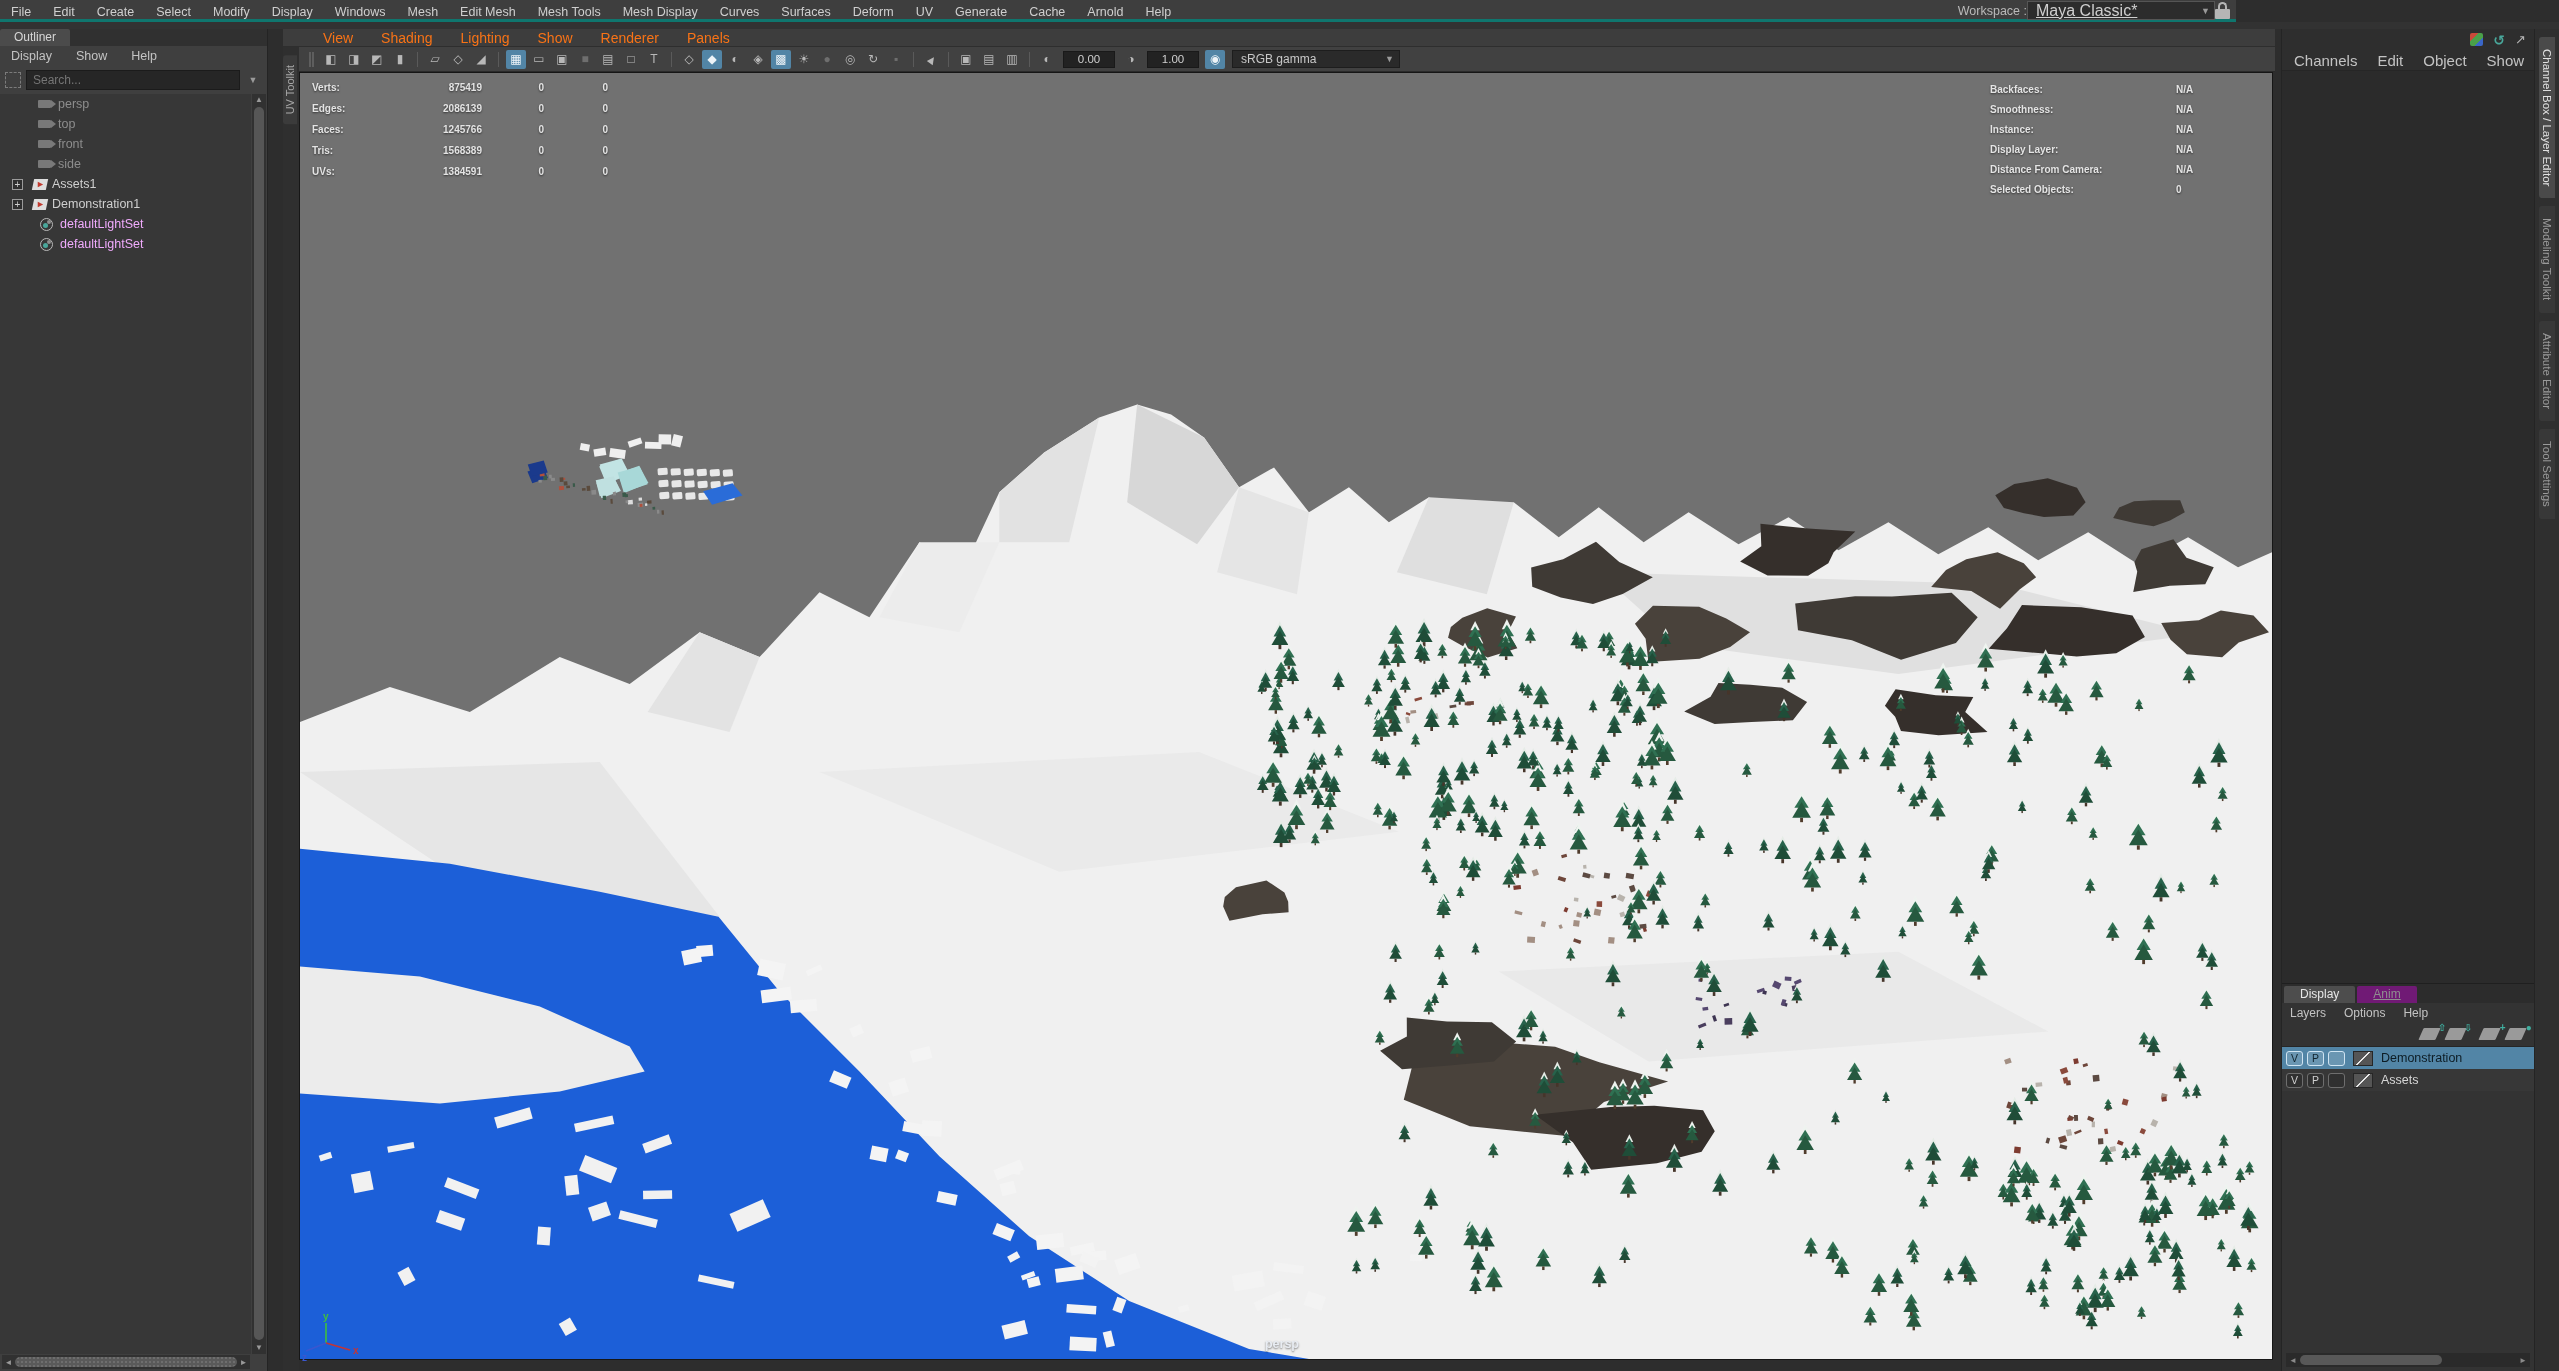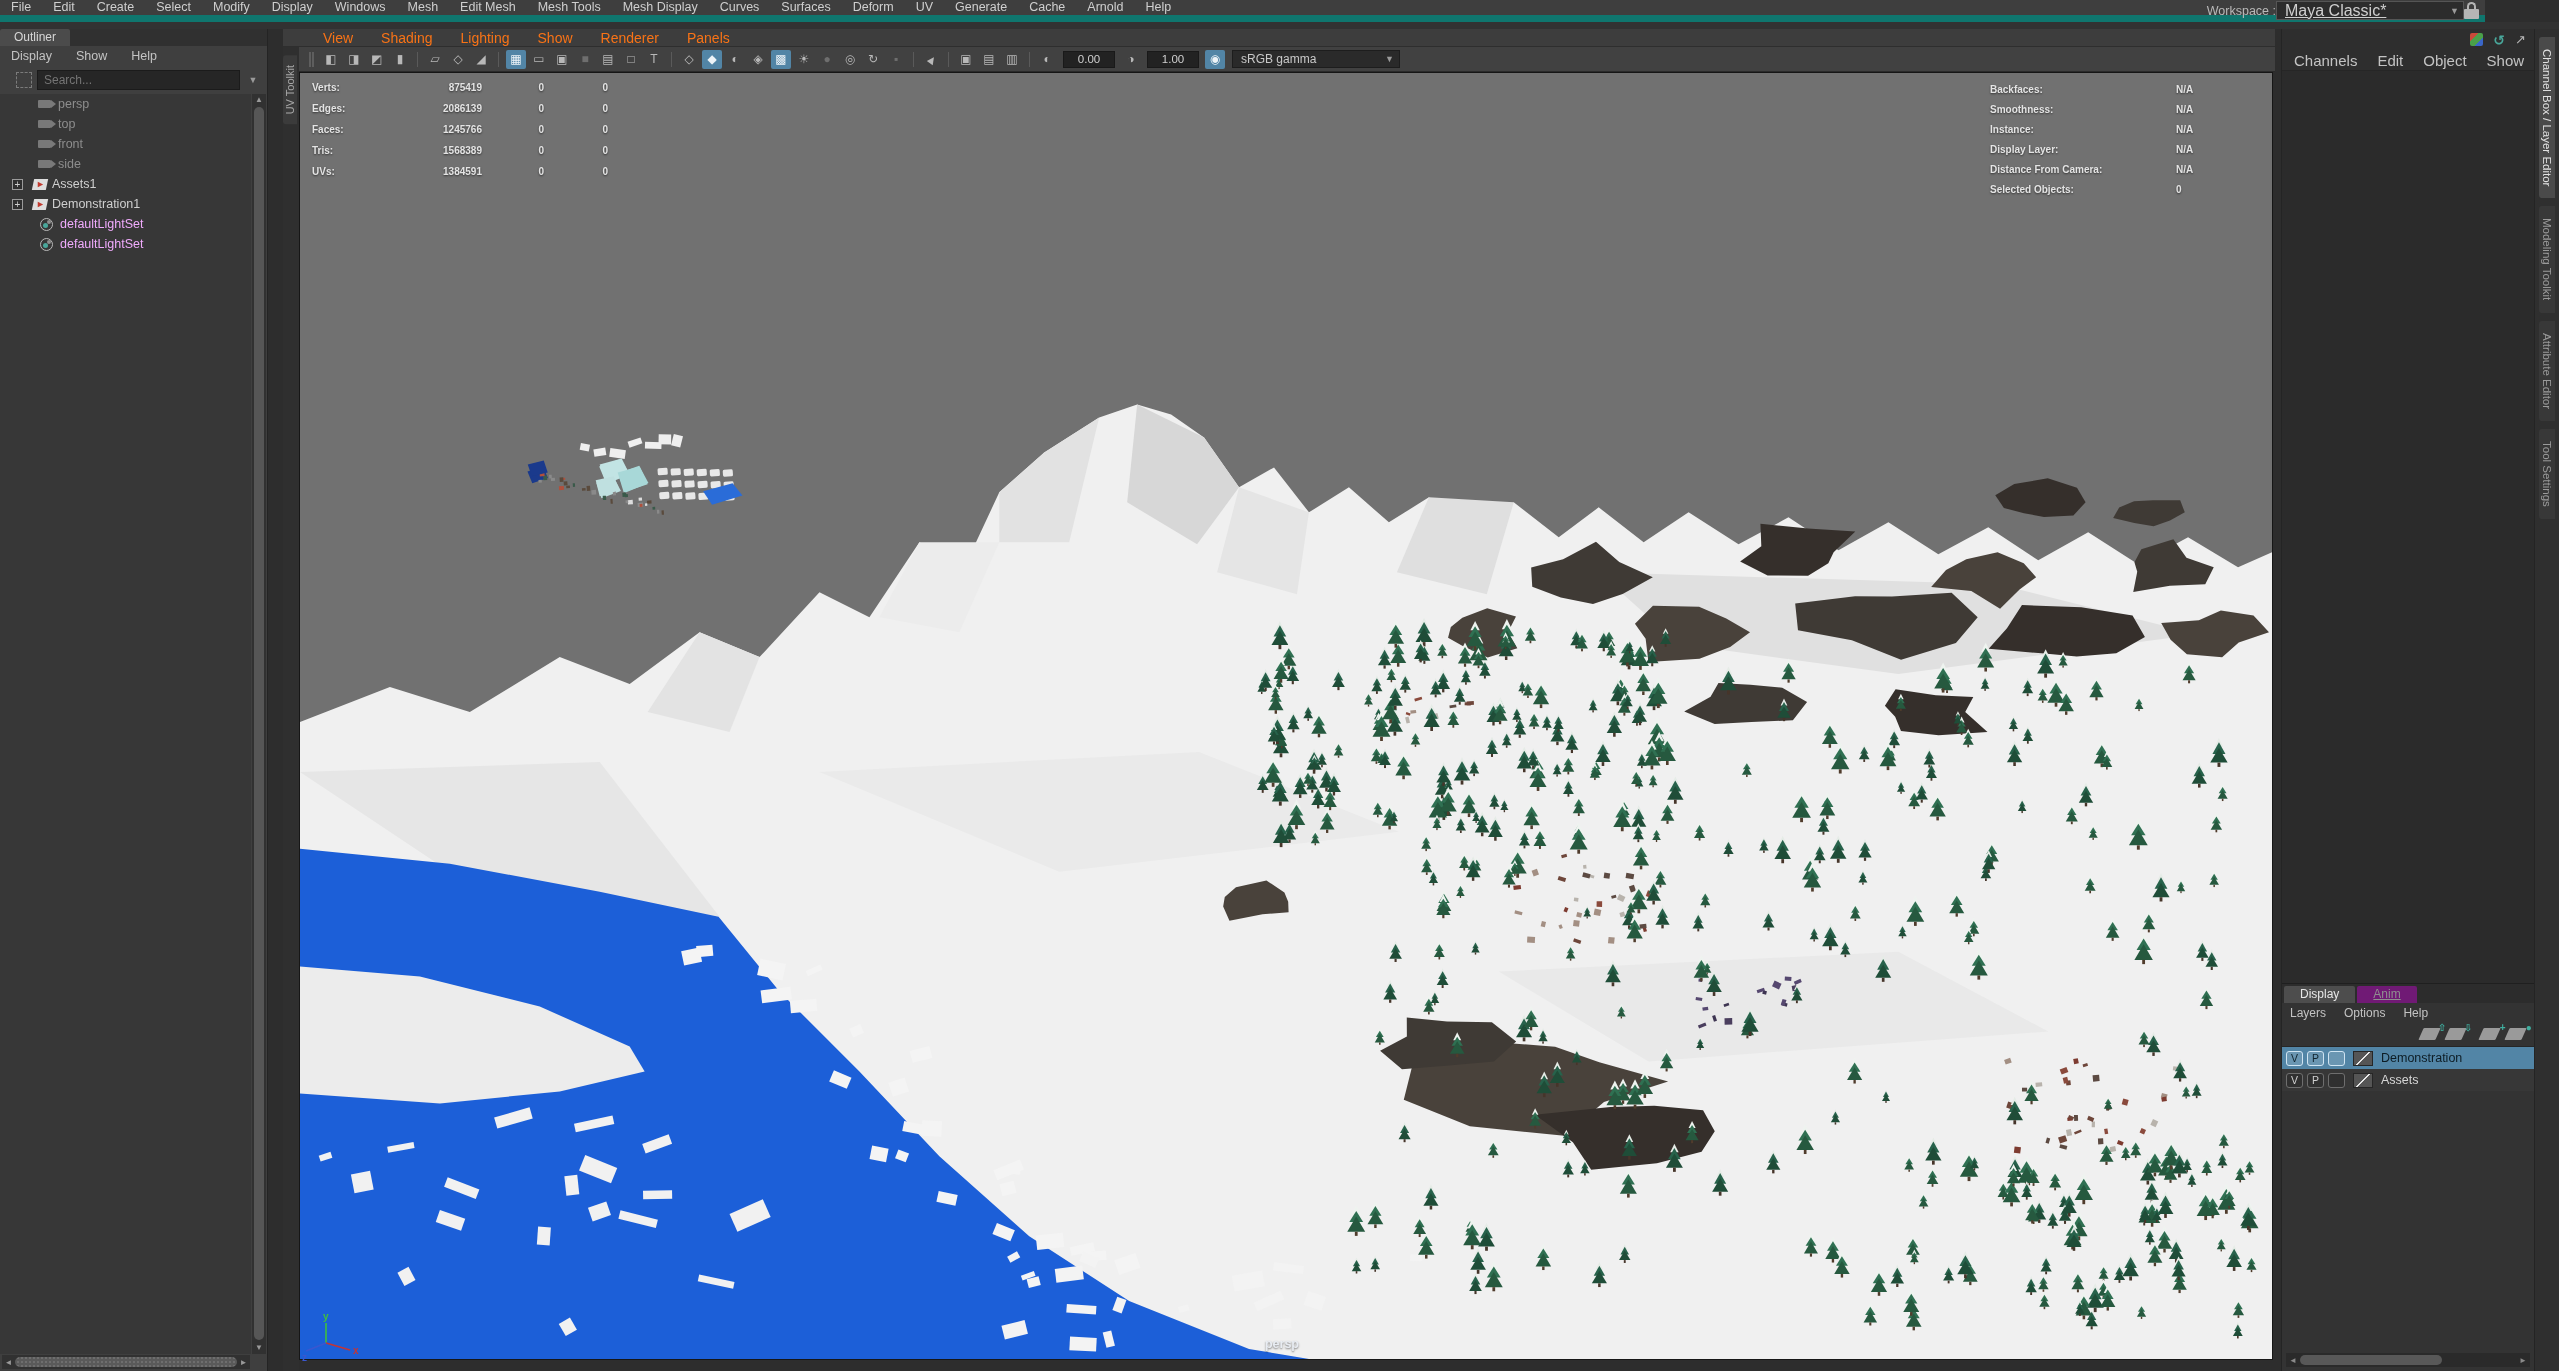--- a/index.html
+++ b/index.html
@@ -2,43 +2,43 @@
 <html><head>
 <meta charset="utf-8">
 <style>
   * { margin:0; padding:0; box-sizing:border-box; }
   html,body { width:2559px; height:1371px; overflow:hidden; background:#2b2b2b;
     font-family:"Liberation Sans","DejaVu Sans",sans-serif; }
   #app { position:relative; width:2559px; height:1371px; background:#2d2d2d; }
   .abs { position:absolute; }
 
   
-  #menubar { left:0; top:0; width:2485px; height:22px; background:#3e3e3e;
-    display:flex; align-items:flex-start; border-bottom:7px solid #0f766e; }
+  #menubar { left:0; top:0; width:2236px; height:22px; background:#3e3e3e;
+    display:flex; align-items:flex-end; border-bottom:3px solid #0f766e; }
   .mitem { padding:0 11px; font-size:12.5px; color:#cfcfcf; cursor:default; }
   #workspace { position:absolute; right:6px; top:1px; display:flex; align-items:center; }
   .ws-label { font-size:12.5px; color:#b9b9b9; }
   .ws-select { width:188px; height:19px; background:#2c2c2c; border:1px solid #555;
     display:flex; align-items:center; justify-content:space-between; padding:0 4px 0 8px; }
   .ws-select .val { font-size:16px; color:#cfcfcf;text-decoration:underline; }
   .dd-arrow { font-size:9px; color:#9a9a9a; }
   .lock { width:15px; height:17px; position:relative; }
   .lock i { position:absolute; left:2.5px; top:0; width:9px; height:9px; border:2px solid #b5b5b5;
     border-bottom:none; border-radius:5px 5px 0 0; }
   .lock b { position:absolute; left:0; bottom:0; width:15px; height:10px; background:#b5b5b5; border-radius:1px; }
 
   #topstrip { left:0; top:22px; width:2559px; height:7px; background:#323232; }
 
   
   #outliner { left:0; top:29px; width:268px; height:1342px; background:#3f3f3f; border-right:1px solid #242424; }
   .tabrow { height:17px; background:#303030; display:flex; align-items:flex-end; }
   .paneltab { padding:1px 14px 2px; background:#4b4b4b; color:#d6d6d6; font-size:12px; border-radius:2px 2px 0 0; }
   .menurow { height:20px; display:flex; align-items:center; gap:24px; padding-left:11px; }
   .menurow span { font-size:12.5px; color:#c3c3c3; }
-  .searchrow { height:27px; display:flex; align-items:center; gap:5px; padding:0 6px 0 16px; }
+  .searchrow { height:27px; display:flex; align-items:center; gap:5px; padding:0 6px 0 5px; }
   .filter-icon { width:16px; height:16px; border:1px dashed #8a8a8a; opacity:.8; flex:0 0 auto; }
   .search-input { flex:1; height:20px; background:#262626; border:1px solid #1b1b1b; color:#8f8f8f;
     font-size:12px; padding:0 6px; outline:none; }
   .search-dd { width:16px; text-align:center; font-size:9px; color:#9a9a9a; }
   #olist { position:absolute; left:0; top:65px; right:16px; bottom:17px; background:#373737; }
   .orow { height:20px; display:flex; align-items:center; font-size:12.5px; }
   .orow.cam { color:#8d8d8d; padding-left:38px; gap:7px; }
   .orow.node { color:#cfcfcf; padding-left:12px; gap:5px; }
   .orow.set { color:#f0abfc; padding-left:40px; gap:7px; }
   .cam-icon { width:13px; height:8px; background:#8f8f8f; position:relative; border-radius:1px; opacity:.75; }

